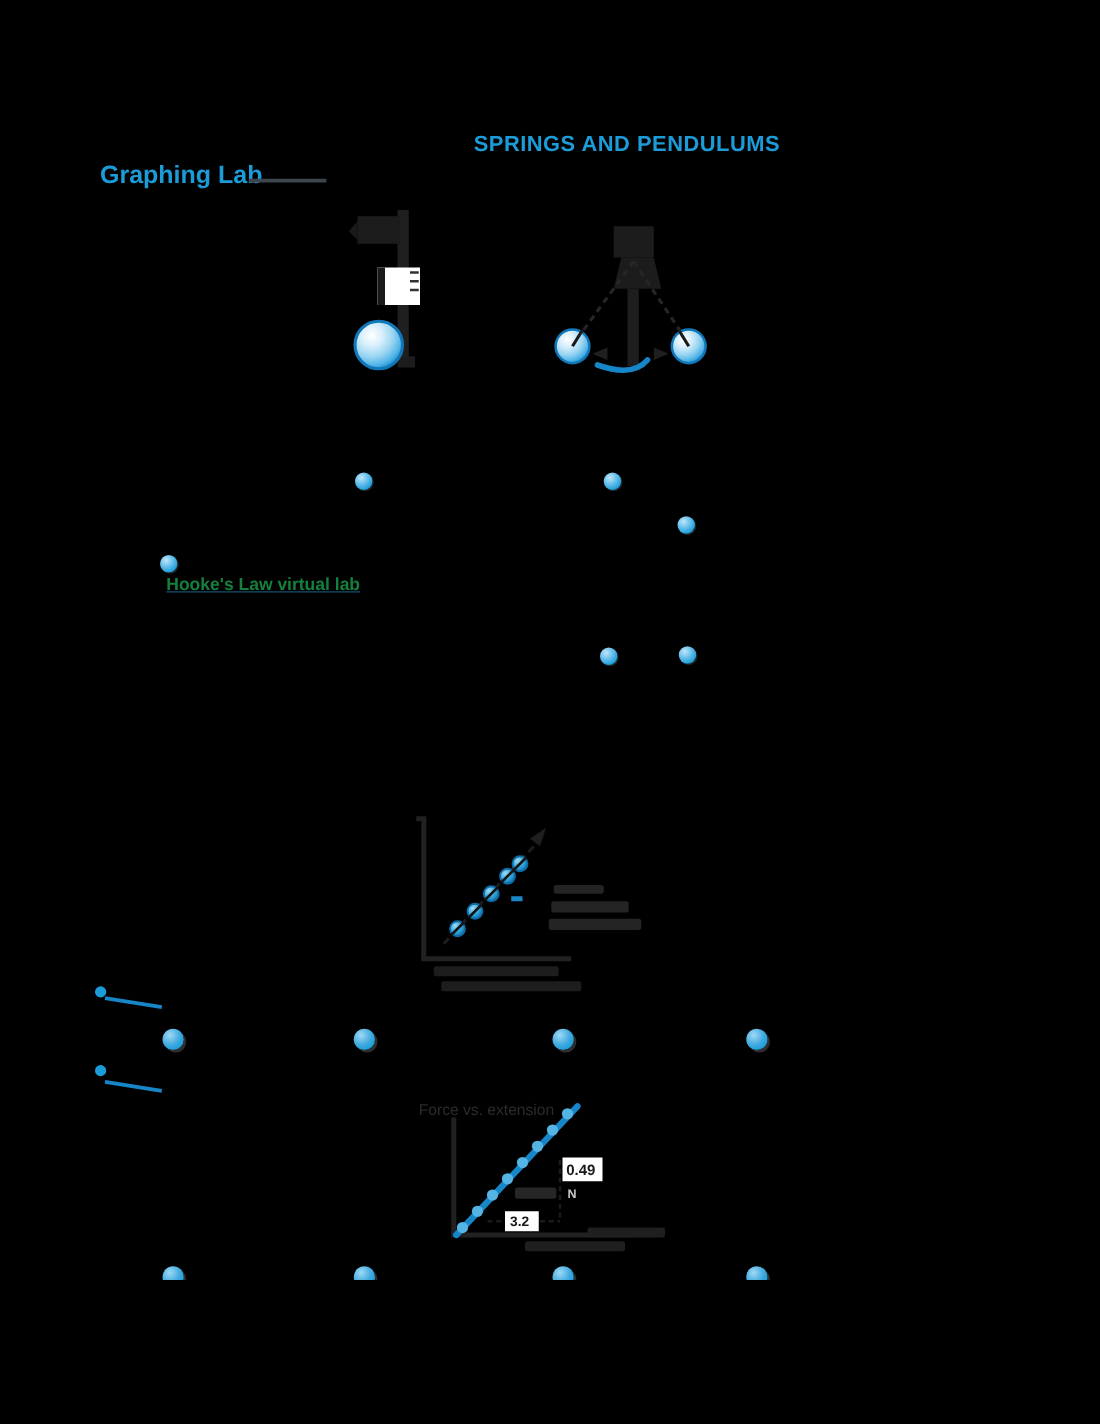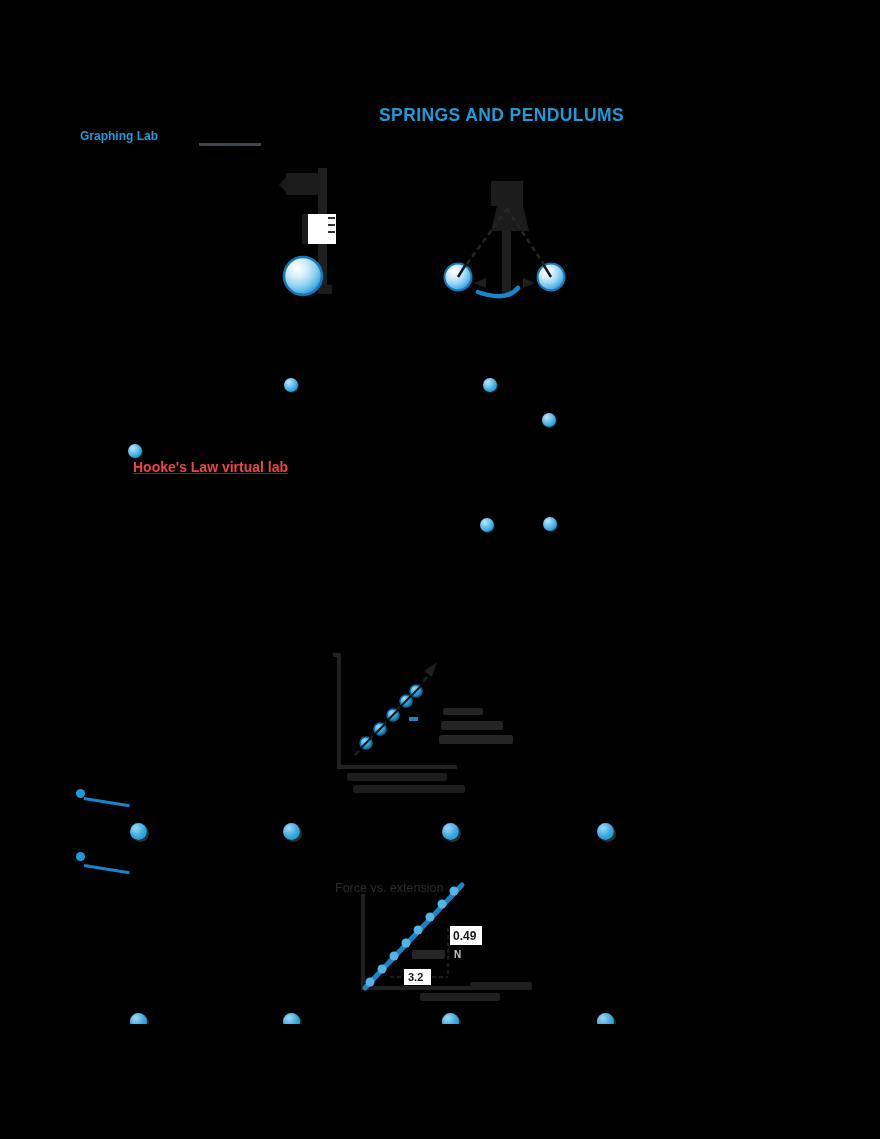--- a/index.html
+++ b/index.html
@@ -1,23 +1,23 @@
 <!DOCTYPE html>
 <html><head>
 <meta charset="utf-8">
 <style>
   html,body{margin:0;padding:0;background:#000;}
   .stage{position:relative;width:880px;height:1024px;background:#000;overflow:hidden;
          font-family:"Liberation Sans",sans-serif;}
   .abs{position:absolute;}
   .title{color:#1b9cd8;font-weight:bold;font-size:17.5px;letter-spacing:.4px;white-space:nowrap;}
-  .lab-label{color:#1b9cd8;font-weight:bold;font-size:12px;white-space:nowrap;}
+  .lab-label{color:#1b9cd8;font-weight:bold;font-size:20px;white-space:nowrap;}
   .label-line{background:#3d464d;height:3px;}
   .faint-text{color:#2b2b2b;font-weight:normal;font-size:12.5px;white-space:nowrap;}
-  .blue-link{color:#ef4444;font-weight:bold;font-size:14px;text-decoration:underline;
+  .blue-link{color:#15803d;font-weight:bold;font-size:14px;text-decoration:underline;
              text-decoration-color:#14506e;white-space:nowrap;cursor:pointer;}
   .inline-dot{width:14px;height:14px;border-radius:50%;
       background:radial-gradient(circle at 35% 30%, #bfe6fa 0%, #5bbae8 45%, #1b9cd8 75%, #0f6fa8 100%);
       box-shadow:1px 1px 0 #222;}
   .radio-dot{width:17px;height:17px;border-radius:50%;
       background:radial-gradient(circle at 35% 30%, #9fd9f5 0%, #3fa9de 50%, #1b9cd8 78%, #0f6fa8 100%);
       box-shadow:2px 2px 0 #2e2e2e;cursor:pointer;}
   .margin-dot{width:9px;height:9px;border-radius:50%;background:#1b9cd8;}
   .margin-line{height:3px;background:#1786c8;transform:rotate(9deg);transform-origin:left center;}
 </style>

